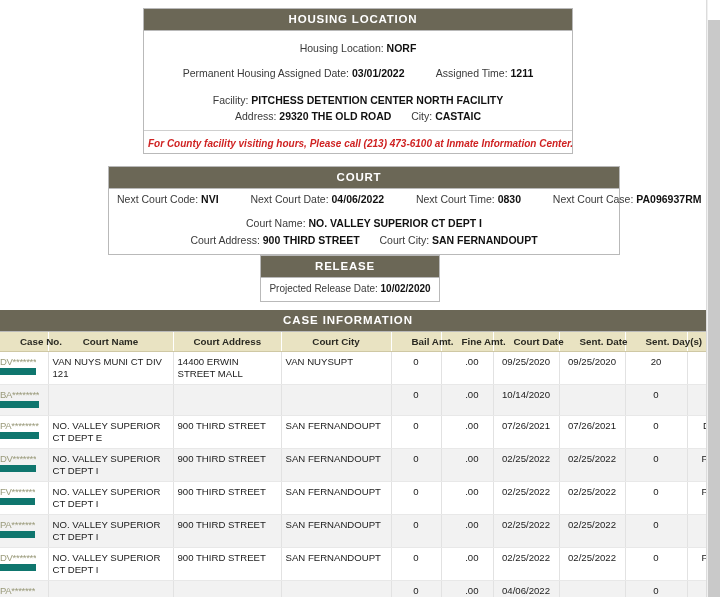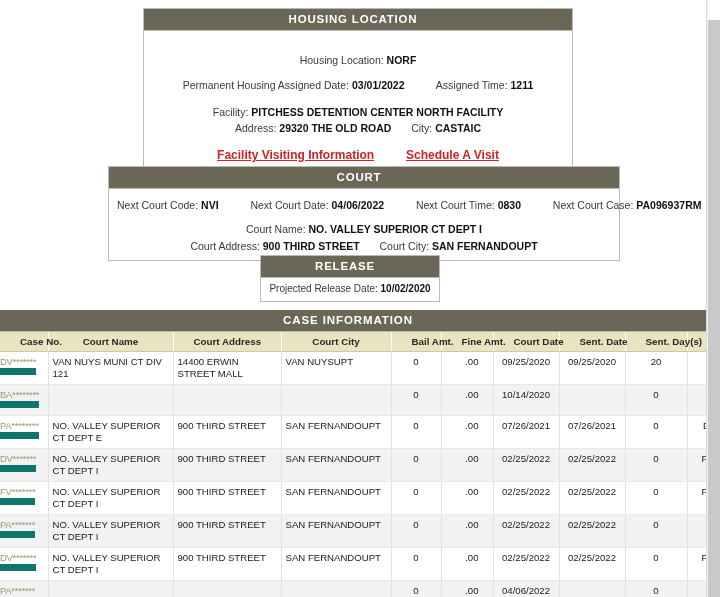--- a/index.html
+++ b/index.html
@@ -65,21 +65,21 @@
   .val { font-weight: bold; color: #111111; }
   .row-line { white-space: nowrap; }
   .gap { display: inline-block; width: 26px; }
   .gap-sm { display: inline-block; width: 14px; }
 
   
   #housing {
     position: absolute; left: 143px; top: 8px; width: 430px;
   }
   #housing .panel-body { padding-top: 7px; padding-bottom: 4px; }
-  .hl-line { margin-top: 14px; }
+  .hl-line { margin-top: 2px; }
   .ph-line { margin-top: 9px; }
   .fac-line { margin-top: 10px; }
   .addr-line { margin-top: 0px; }
   .links-line { margin-top: 10px; margin-bottom: 4px; }
   .rlink {
     color: #cf2222;
     font-weight: bold;
     font-size: 12px;
     text-decoration: underline;
     cursor: pointer;
@@ -92,21 +92,21 @@
     border-top: 1px solid #cfcfcf;
     margin: 6px -8px -8px -8px;
     padding: 5px 4px 5px 4px;
     white-space: nowrap;
   }
 
   
   #court {
     position: absolute; left: 108px; top: 166px; width: 512px;
   }
-  #court .panel-body { padding-top: 8px; padding-bottom: 6px; }
+  #court .panel-body { padding-top: 2px; padding-bottom: 6px; }
   .court-top { margin-bottom: 8px; }
   .court-name-line { margin-top: 2px; }
 
   
   #release {
     position: absolute; left: 260px; top: 255px; width: 180px;
   }
   #release .panel-body {
     padding: 3px 4px 4px 4px;
     font-size: 10px;
@@ -197,25 +197,20 @@
         </div>
 
         <div class="row-line addr-line">
           <span class="lbl">Address:</span>
           <span class="val">29320 THE OLD ROAD</span>
           <span class="gap-sm"></span>
           <span class="lbl">City:</span>
           <span class="val">CASTAIC</span>
         </div>
 
-        <div class="row-line links-line">
-          <span class="rlink">Facility Visiting Information</span>
-          <span class="gap"></span>
-          <span class="rlink">Schedule A Visit</span>
-        </div>
 
         <div class="note">For County facility visiting hours, Please call (213) 473-6100 at Inmate Information Center.</div>
       </div>
     </div>
 
     <div class="panel" id="court">
       <div class="panel-head">COURT</div>
       <div class="panel-body">
 
         <div class="row-line court-top">

